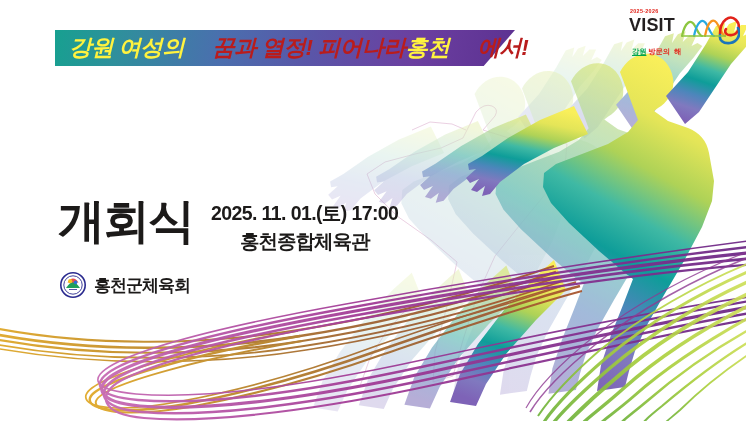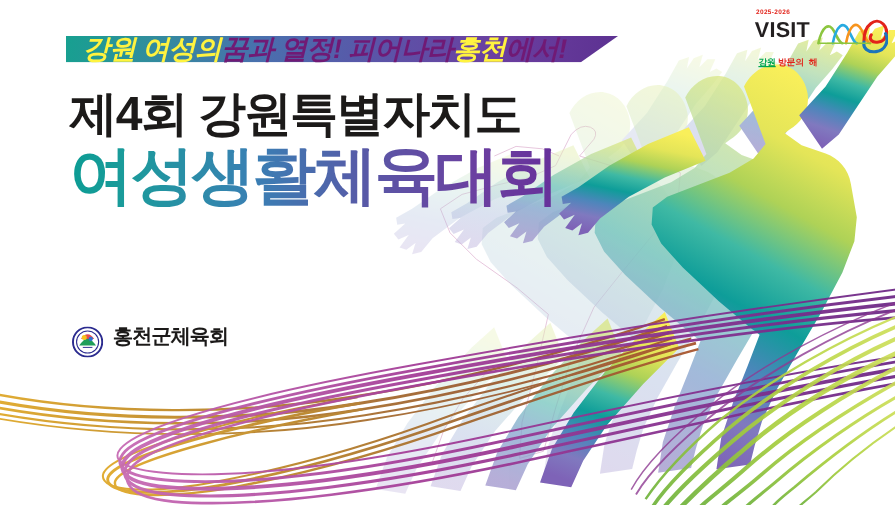--- a/index.html
+++ b/index.html
@@ -51,39 +51,39 @@
     color:#e2231a;letter-spacing:-.2px;
   }
   .vg-sub .k{color:#00a650;text-decoration:underline;}
   .vg-sub .d{color:#e2231a;font-family:Liberation Mono, monospace;}
   #vg-arcs{position:absolute;left:58px;top:6px;width:60px;height:36px;}
 
   
   #slogan-banner{
     position:absolute;
     left:55px;top:30px;
-    width:460px;height:22px;
+    width:460px;height:36px;
     z-index:5;
   }
   #slogan-banner .bannerbg{
     position:absolute;inset:0;
     background:linear-gradient(100deg,#17a090 0%,#2f8f9c 14%,#4a6fae 36%,#5a55a8 56%,#6b3fa0 78%,#5c3191 100%);
     clip-path:polygon(0 0,100% 0,93.2% 100%,0 100%);
   }
   #slogan-text{
     position:absolute;inset:0;
     display:flex;align-items:center;
     padding-left:14px;
     font-size:22.5px;font-weight:bold;font-style:italic;
     letter-spacing:-.6px;
     white-space:nowrap;
     line-height:1;
   }
   #slogan-text .y{color:#fff33f;}
-  #slogan-text .w{color:#701a75;}
+  #slogan-text .w{color:#b91c1c;padding-left:28px;}
 
   
   #headline-block{
     position:absolute;left:58px;top:74px;z-index:5;
   }
   #title-line1{
     font-size:40px;font-weight:bold;color:#1c1a19;
     letter-spacing:-1.6px;line-height:1.05;
     white-space:nowrap;
   }
@@ -118,21 +118,21 @@
   }
   #event-venue{
     margin-top:5px;
     font-size:19.5px;font-weight:bold;color:#1c1a19;
     letter-spacing:-1px;line-height:1.2;white-space:nowrap;
   }
 
   
   #organizer-row{
     position:absolute;left:60px;top:272px;z-index:5;
-    display:flex;
+    display:flex;align-items:center;
   }
   #organizer-emblem{width:26px;height:26px;flex:0 0 26px;}
   #organizer-name{
     margin-left:8px;
     font-size:17px;font-weight:bold;color:#1c1a19;
     letter-spacing:-1px;line-height:1;white-space:nowrap;
   }
 </style>
 </head>
 <body>
@@ -313,25 +313,28 @@
   <div id="slogan-banner">
     <div class="bannerbg"></div>
     <div id="slogan-text">
       <span class="y">강원 여성의</span>
         <span class="w"> 꿈과 열정! 피어나라 </span>
         <span class="y">홍천</span>
         <span class="w">에서!</span>
     </div>
   </div>
 
-  <div id="headline-block">
-    <div id="title-line1">제4회 강원특별자치도</div>
-    <div id="title-line2">여성생활체육대회</div>
+
+  <div id="ceremony-row">
+    <div id="ceremony-word">개회식</div>
+    <div id="ceremony-info">
+      <div id="event-datetime">2025. 11. 01.(토) 17:00</div>
+      <div id="event-venue">홍천종합체육관</div>
+    </div>
   </div>
-
 
   <div id="organizer-row">
     <svg id="organizer-emblem" viewBox="0 0 26 26">
       <circle cx="13" cy="13" r="12.2" fill="#ffffff" stroke="#2b2b8f" stroke-width="1.6"></circle>
       <circle cx="13" cy="13" r="9.2" fill="#ffffff" stroke="#2b2b8f" stroke-width="0.9"></circle>
       <path d="M6 16 q4 -6 7 -6 q3 0 7 6 z" fill="#1f9e5a"></path>
       <path d="M7.5 10.5 q2.5 -4 5.5 -4 q3 0 5.5 4 z" fill="#e03a3e" opacity="0.9"></path>
       <circle cx="10.2" cy="9.2" r="2.1" fill="#f6c21c"></circle>
       <circle cx="15.6" cy="10.4" r="1.8" fill="#2b6fd4"></circle>
       <path d="M9 17.5 h8" stroke="#2b2b8f" stroke-width="0.8" fill="none"></path>

